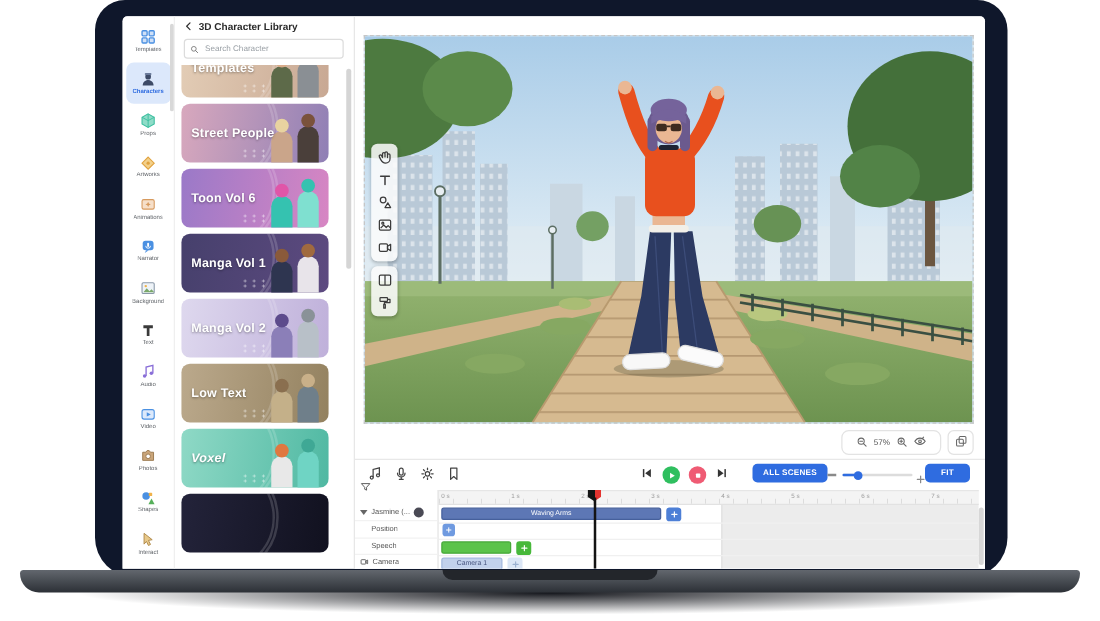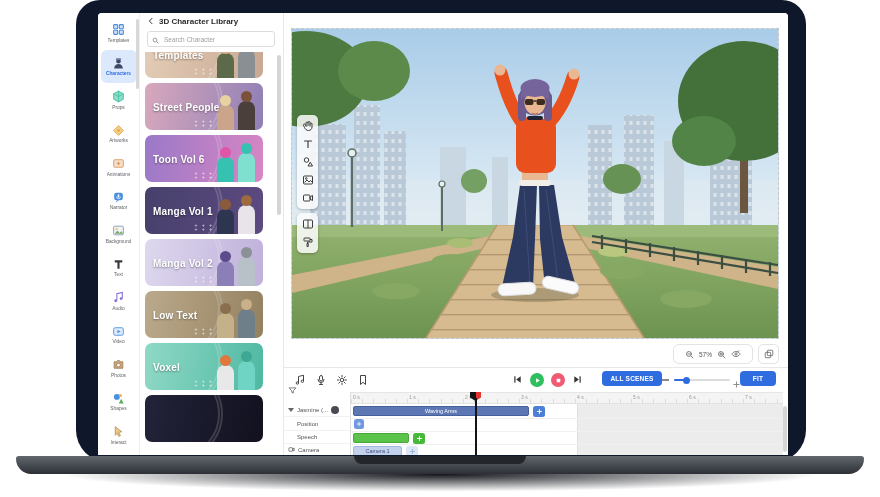--- a/index.html
+++ b/index.html
@@ -58,21 +58,21 @@
   .c3{background:linear-gradient(100deg,#57446f,#3c3158);}
   .c3 .f1{--b:#2e8f8c;--h:#e06a72;}.c3 .f2{--b:#822d35;--h:#dfe3ee;}
   .c4{background:linear-gradient(100deg,#9a79c8,#d886c3);}
   .c4 .f1{--b:#35c2b0;--h:#e055a8;}.c4 .f2{--b:#7fe0d0;--h:#35c2b0;}
   .c5{background:linear-gradient(100deg,#46406c,#5d4a80);}
   .c5 .f1{--b:#2e3550;--h:#8a5a3a;}.c5 .f2{--b:#e8e4ea;--h:#a06a3f;}
   .c6{background:linear-gradient(100deg,#ded8ee,#bfb0da);}
   .c6 .f1{--b:#8b7fb8;--h:#5d4b8c;}.c6 .f2{--b:#b8c0c8;--h:#8a9298;}
   .c7{background:linear-gradient(100deg,#bba98c,#93815f);}
   .c7 .f1{--b:#c4b089;--h:#8a6f4f;}.c7 .f2{--b:#6f7f8a;--h:#c9b089;}
-  .c8{background:linear-gradient(100deg,#8fd9c6,#4fb8a2);}
+  .c8{background:linear-gradient(100deg,#8fd9c6,#4fb8a2);font-style:italic;}
   .c8 .f1{--b:#e8e8e8;--h:#e07840;}.c8 .f2{--b:#6fd4c4;--h:#3fa895;}
   .c9{background:linear-gradient(100deg,#23233a,#11111f);}
   .pn-scroll{position:absolute;right:2px;top:42px;width:4px;height:160px;background:#d5d5d5;border-radius:2px;}
 
   
   .main{position:absolute;left:186px;top:0;right:0;bottom:0;background:#fff;}
   .canvas{position:absolute;left:7px;top:15px;width:486px;height:309px;border:1px dashed #c6c6c6;box-sizing:content-box;overflow:hidden;background:#cfe3f0;}
   .canvas svg{display:block;}
 
   .toolcol{position:absolute;left:5px;width:21px;background:rgba(252,252,252,.86);border-radius:5px;

